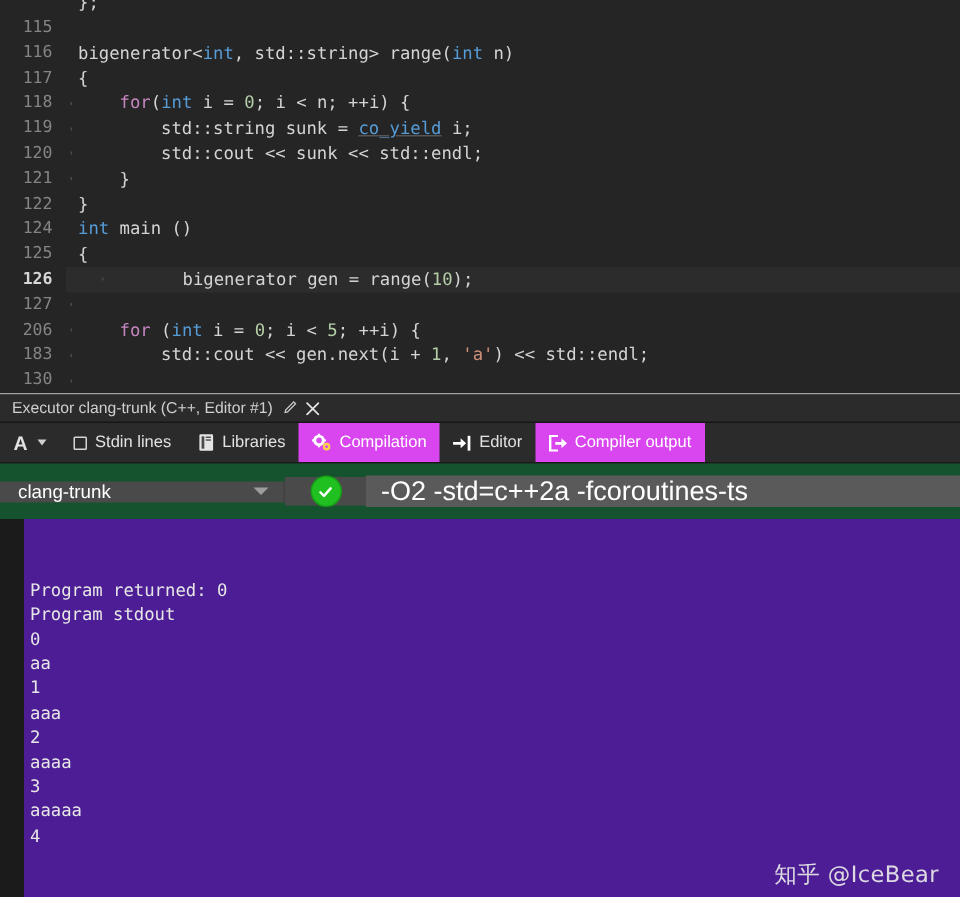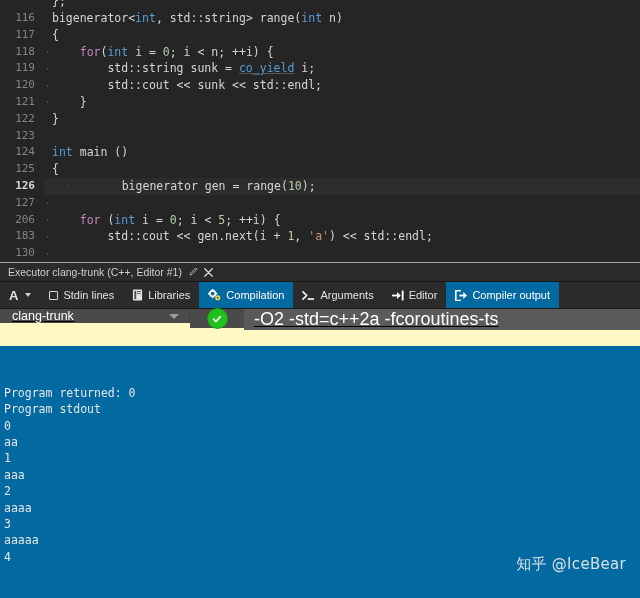--- a/index.html
+++ b/index.html
@@ -108,45 +108,44 @@
   .tb-item {
     display:flex;
     align-items:center;
     gap:5px;
     padding:0 9px;
     font-size:11px;
     color:#e2e2e2;
     white-space:nowrap;
     cursor:pointer;
   }
-  .tb-item.active { background:#0369a1; color:#ffffff; }
+  .tb-item.active { background:#d946ef; color:#ffffff; }
   .tb-item svg { display:block; }
   .tb-font { font-weight:bold; font-size:13px; letter-spacing:0; }
   .caret-dn {
     width:0;height:0;
     border-left:3.5px solid transparent;
     border-right:3.5px solid transparent;
     border-top:4px solid #cfcfcf;
     margin-left:2px;
   }
   .chk-box {
     width:9px;height:9px;
     border:1.2px solid #d7d7d7;
     display:inline-block;
     border-radius:1px;
   }
 
   
   .compiler-row {
     height:37px;
     flex:0 0 37px;
-    background:#fef9c3;
-    display:flex;
-    align-items:flex-start;
-    text-decoration:underline;
+    background:#14532d;
+    display:flex;
+    align-items:center;
   }
   .comp-select {
     width:190px;
     flex:0 0 190px;
     display:flex;
     align-items:center;
     justify-content:space-between;
     padding:0 10px 0 12px;
     color:#ffffff;
     font-size:12.5px;
@@ -183,59 +182,60 @@
     padding:0 10px;
     background:#5a5a5a;
     color:#ffffff;
     font-size:18px;
     cursor:text;
   }
 
   
   .output {
     flex:1;
-    background:#0369a1;
+    background:#4c1d95;
     padding:6px 4px 0 4px;
     font-family:"DejaVu Sans Mono","Liberation Mono",monospace;
     font-size:11.5px;
     line-height:16.4px;
     color:#e6e6e6;
     overflow:hidden;
     position:relative;
     white-space:pre;
+    margin-left:16px;
   }
   .out-line { height:16.4px; }
 
   .watermark {
     position:absolute;
     right:14px;
-    bottom:26px;
+    bottom:7px;
     color:#e9e9e9;
     font-size:15px;
     font-family:"DejaVu Sans", sans-serif;
     letter-spacing:0.3px;
     opacity:.92;
   }
 </style>
 </head>
 <body>
 
 <div class="app">
 
   <div class="editor-pane">
     <div class="code-area" id="code-area">
         <div class="code-row partial"><div class="gutter"></div><div class="guide"></div><div class="code-text">};</div></div>
+        <div class="code-row"><div class="gutter">115</div><div class="guide"></div><div class="code-text"></div></div>
         <div class="code-row"><div class="gutter">116</div><div class="guide"></div><div class="code-text"><span class="plain">bigenerator&lt;</span><span class="kw-type">int</span><span class="plain">, std::string&gt; range(</span><span class="kw-type">int</span><span class="plain"> n)</span></div></div>
         <div class="code-row"><div class="gutter">117</div><div class="guide"></div><div class="code-text"><span class="plain">{</span></div></div>
         <div class="code-row"><div class="gutter">118</div><div class="guide on"></div><div class="code-text"><span class="plain">    </span><span class="kw-ctl">for</span><span class="plain">(</span><span class="kw-type">int</span><span class="plain"> i = </span><span class="num">0</span><span class="plain">; i &lt; n; ++i) {</span></div></div>
         <div class="code-row"><div class="gutter">119</div><div class="guide on"></div><div class="code-text"><span class="plain">        std::string sunk = </span><span class="kw-co">co_yield</span><span class="plain"> i;</span></div></div>
         <div class="code-row"><div class="gutter">120</div><div class="guide on"></div><div class="code-text"><span class="plain">        std::cout &lt;&lt; sunk &lt;&lt; std::endl;</span></div></div>
         <div class="code-row"><div class="gutter">121</div><div class="guide on"></div><div class="code-text"><span class="plain">    }</span></div></div>
         <div class="code-row"><div class="gutter">122</div><div class="guide"></div><div class="code-text"><span class="plain">}</span></div></div>
-        <div class="code-row"><div class="gutter">123</div><div class="guide"></div><div class="code-text"></div></div>
         <div class="code-row"><div class="gutter">124</div><div class="guide"></div><div class="code-text"><span class="kw-type">int</span><span class="plain"> main ()</span></div></div>
         <div class="code-row"><div class="gutter">125</div><div class="guide"></div><div class="code-text"><span class="plain">{</span></div></div>
         <div class="code-row active"><div class="gutter">126</div><div class="guide on"></div><div class="code-text"><span class="plain">    bigenerator gen = range(</span><span class="num">10</span><span class="plain">);</span></div></div>
         <div class="code-row"><div class="gutter">127</div><div class="guide on"></div><div class="code-text"></div></div>
         <div class="code-row"><div class="gutter">206</div><div class="guide on"></div><div class="code-text"><span class="plain">    </span><span class="kw-ctl">for</span><span class="plain"> (</span><span class="kw-type">int</span><span class="plain"> i = </span><span class="num">0</span><span class="plain">; i &lt; </span><span class="num">5</span><span class="plain">; ++i) {</span></div></div>
         <div class="code-row"><div class="gutter">183</div><div class="guide on"></div><div class="code-text"><span class="plain">        std::cout &lt;&lt; gen.next(i + </span><span class="num">1</span><span class="plain">, </span><span class="str">'a'</span><span class="plain">) &lt;&lt; std::endl;</span></div></div>
         <div class="code-row"><div class="gutter">130</div><div class="guide on"></div><div class="code-text"></div></div>
       </div>
   </div>
 
@@ -288,29 +288,20 @@
                   <rect x="0" y="4.2" width="2" height="1.6"></rect>
                   <rect x="8" y="4.2" width="2" height="1.6"></rect>
                 </g>
                 <circle cx="10.5" cy="9.5" r="1.9" fill="none" stroke="#ffd24a" stroke-width="1.7"></circle>
               </svg>
             </span>
             <span>Compilation</span>
           </div>
           <div class="tb-item">
             <span style="display: inline-flex; align-items: center;">
-              <svg width="13" height="11" viewBox="0 0 14 12">
-                <path d="M1 2 L5 6 L1 10" fill="none" stroke="#ffffff" stroke-width="1.7" stroke-linecap="round" stroke-linejoin="round"></path>
-                <rect x="6" y="9" width="7" height="1.7" fill="#ffffff"></rect>
-              </svg>
-            </span>
-            <span>Arguments</span>
-          </div>
-          <div class="tb-item">
-            <span style="display: inline-flex; align-items: center;">
               <svg width="12" height="11" viewBox="0 0 13 12">
                 <path d="M0 6 H8" stroke="#ffffff" stroke-width="2"></path>
                 <path d="M5.5 2.3 L9.5 6 L5.5 9.7 Z" fill="#ffffff"></path>
                 <rect x="10.6" y="0.6" width="2" height="10.8" fill="#ffffff"></rect>
               </svg>
             </span>
             <span>Editor</span>
           </div>
           <div class="tb-item active">
             <span style="display: inline-flex; align-items: center;">

